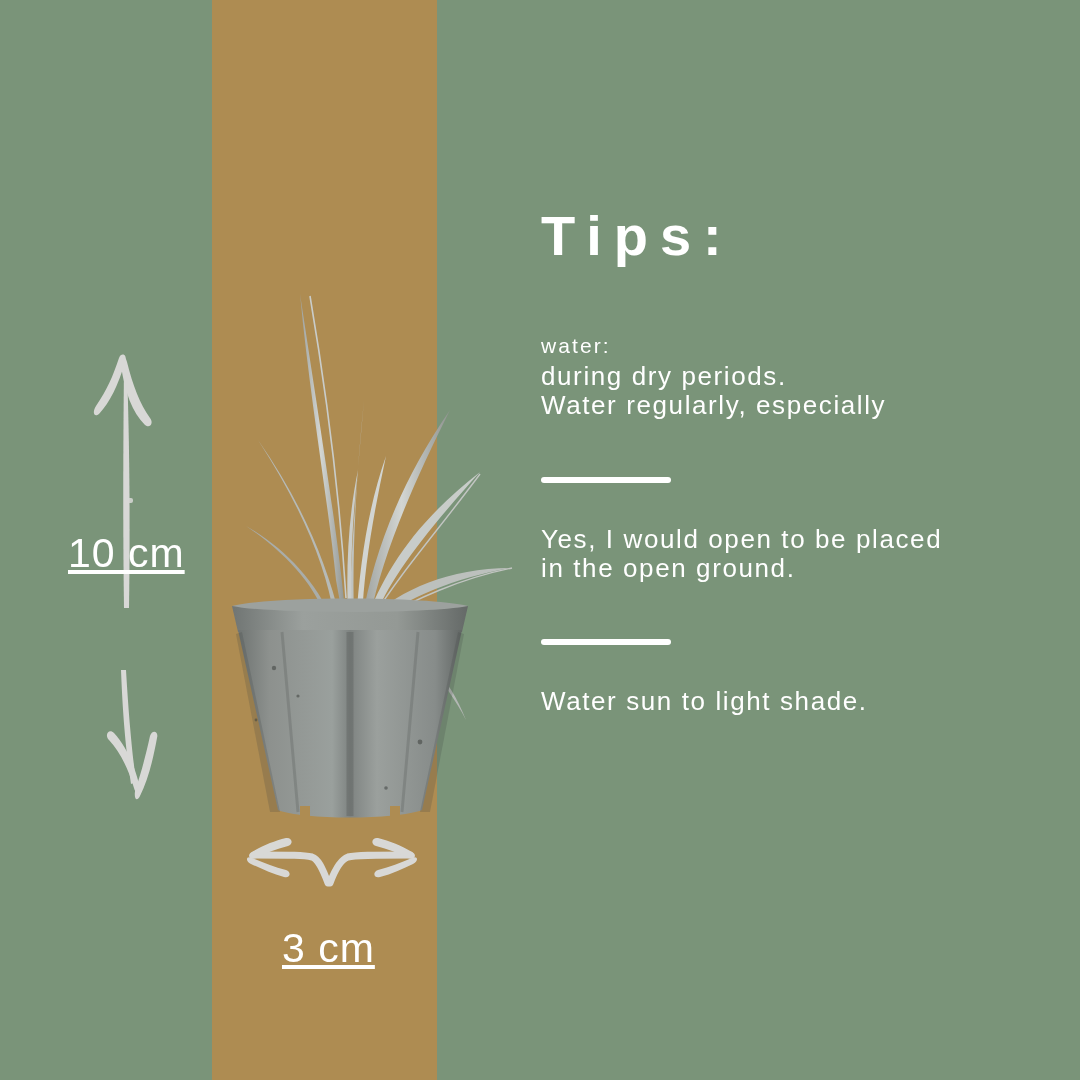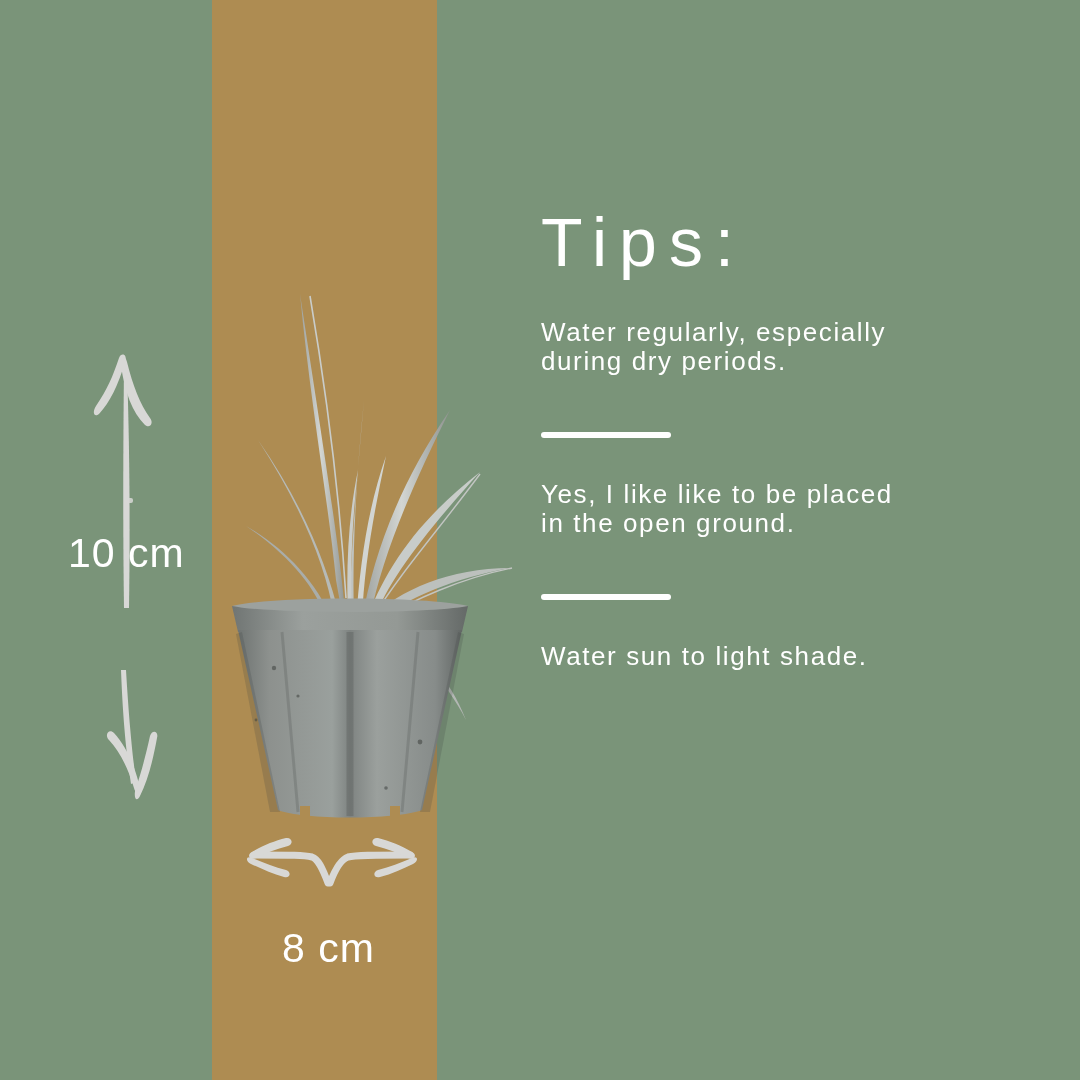--- a/index.html
+++ b/index.html
@@ -20,34 +20,35 @@
   
   #v-arrow{position:absolute;left:80px;top:340px;width:110px;height:480px;}
   #h-arrow{position:absolute;left:232px;top:835px;width:200px;height:70px;}
 
   .dim-label{
     position:absolute;color:#ffffff;
     font-family:"Liberation Sans", sans-serif;
     font-weight:300;
     letter-spacing:1px;
     white-space:nowrap;
+    text-decoration:underline;
   }
   #label-h{font-size:41px;left:282px;top:925px;}
   #label-v{font-size:41px;left:68px;top:530px;}
 
   
   #tips{position:absolute;left:541px;top:208px;width:500px;}
 
   #tips-title{
     color:#ffffff;
-    font-size:68px;
-    font-weight:400;
+    font-size:56px;
+    font-weight:700;
     letter-spacing:12px;
     line-height:1;
-    margin:0 0 42px 0;
+    margin:0 0 68px 0;
     font-family:"Liberation Sans", sans-serif;
   }
 
   .section{margin:0;}
   .sec-label{
     color:#ffffff;
     font-size:21px;
     letter-spacing:2.1px;
     line-height:1.35;
     font-weight:400;
@@ -189,40 +190,41 @@
     </g>
     <g fill="#d8d8d6">
 
       <path d="M20 17 C 32 10 42 6 54 3 C 60 2 62 9 56 11 C 44 14 34 18 24 23 C 18 26 14 20 20 17 Z"></path>
       <path d="M20 23 C 32 28 42 32 54 35 C 60 37 58 44 52 42 C 40 39 30 34 19 29 C 13 26 14 20 20 23 Z"></path>
 
       <path d="M180 17 C 168 10 158 6 146 3 C 140 2 138 9 144 11 C 156 14 166 18 176 23 C 182 26 186 20 180 17 Z"></path>
       <path d="M180 23 C 168 28 158 32 146 35 C 140 37 142 44 148 42 C 160 39 170 34 181 29 C 187 26 186 20 180 23 Z"></path>
     </g>
   </svg>
-  <div class="dim-label" id="label-h">8 cm</div>
+  <div class="dim-label" id="label-h">3 cm</div>
 
   <div id="tips">
 
     <div id="tips-title">Tips:</div>
 
     <div class="section">
+      <p class="sec-label">water:</p>
       <div class="sec-body">
+        <div>during dry periods.</div>
         <div>Water regularly, especially</div>
-        <div>during dry periods.</div>
       </div>
     </div>
 
     <div class="gap-a"></div>
     <div class="divider"></div>
     <div class="gap-b"></div>
 
     <div class="section">
       <div class="sec-body">
-        <div>Yes, I like like to be placed</div>
+        <div>Yes, I would open to be placed</div>
         <div>in the open ground.</div>
       </div>
     </div>
 
     <div class="gap-a"></div>
     <div class="divider"></div>
     <div class="gap-b"></div>
 
     <div class="section">
       <div class="sec-body">

